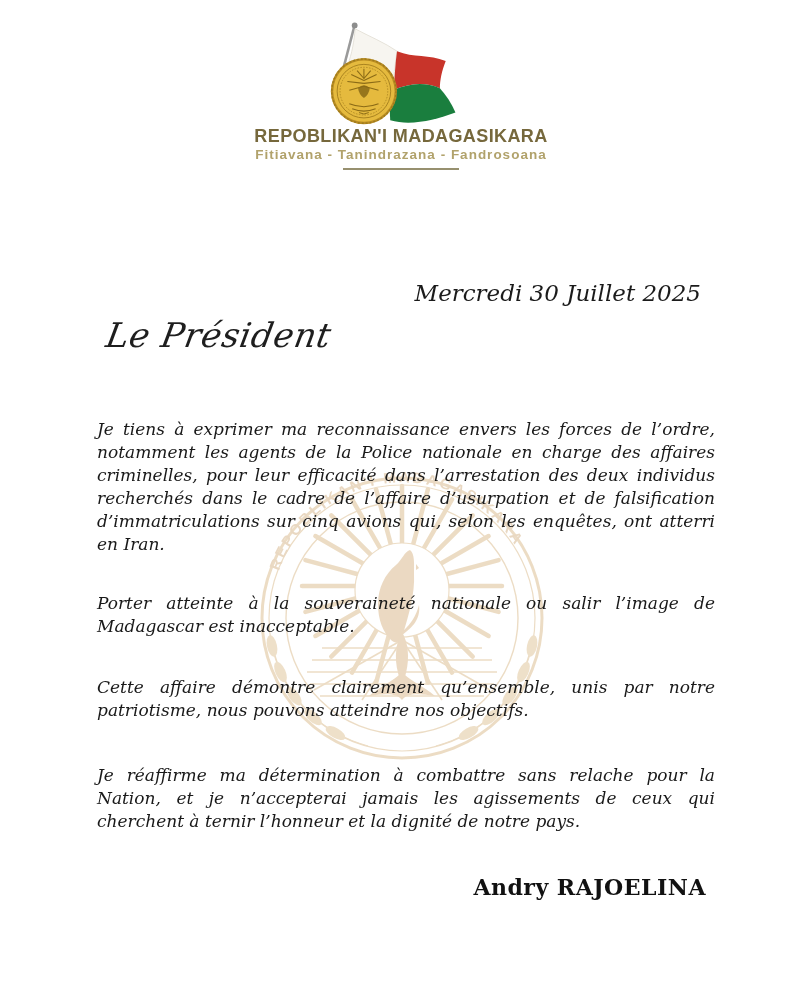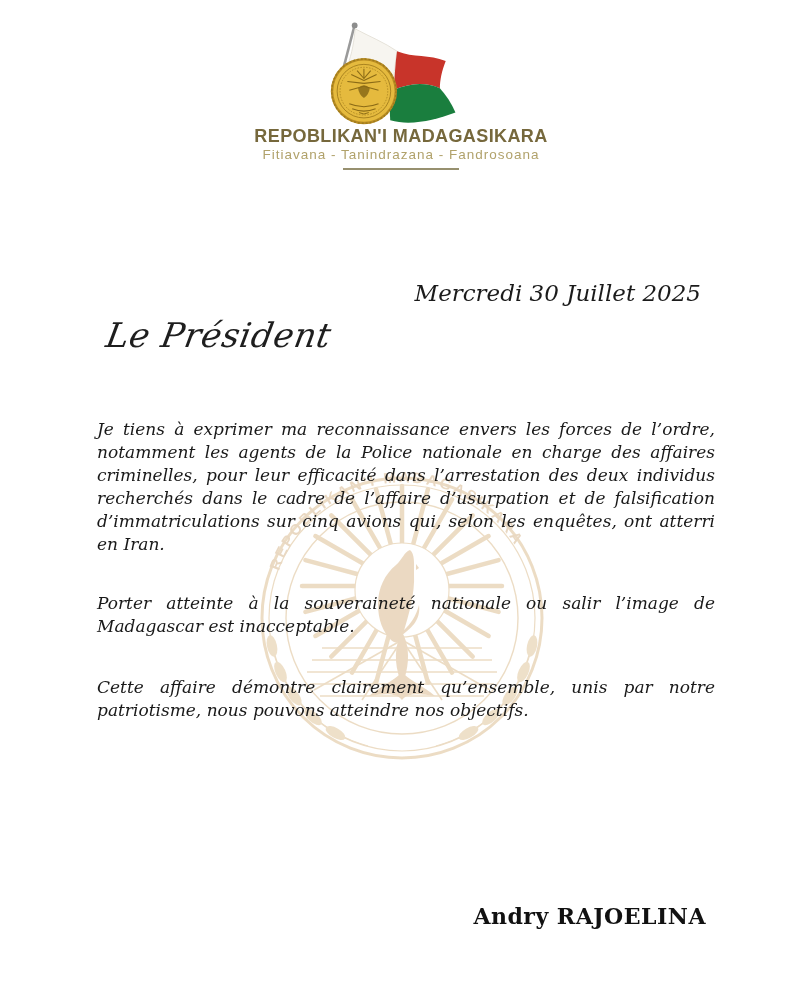--- a/index.html
+++ b/index.html
@@ -22,21 +22,21 @@
     font-family: "Liberation Sans", sans-serif;
     font-weight: bold;
     font-size: 18px;
     letter-spacing: 0.4px;
     color: #76683c;
   }
   .header-subtitle {
     position: absolute; top: 147px; left: 0; width: 100%;
     text-align: center;
     font-family: "Liberation Sans", sans-serif;
-    font-weight: normal;
+    font-weight: bold;
     font-size: 13.5px;
     letter-spacing: 1px;
     color: #b1a26b;
   }
   .header-rule {
     position: absolute; top: 168px; left: 343px; width: 116px; height: 2px;
     background: #97906f;
   }
 
   
@@ -71,21 +71,21 @@
     line-height: 23px;
     color: #191919;
     text-align: justify;
   }
   .par-1 { top: 418px; }
   .par-2 { top: 592px; }
   .par-3 { top: 676px; }
   .par-4 { top: 764px; }
 
   .signature {
-    position: absolute; top: 903px; right: 96px;
+    position: absolute; top: 874px; right: 96px;
     font-weight: bold;
     font-size: 22px;
     letter-spacing: 0.5px;
     color: #111111;
   }
 
   .wm-ring-text {
     font-family: "Liberation Sans", sans-serif;
     font-weight: bold;
     font-size: 15px;
@@ -221,16 +221,17 @@
   <div class="header-subtitle">Fitiavana - Tanindrazana - Fandrosoana</div>
   <div class="header-rule"></div>
 
   <div class="date-line">Mercredi 30 Juillet 2025</div>
 
   <div class="salutation">Le Président</div>
 
   <p class="body-par par-1">Je tiens à exprimer ma reconnaissance envers les forces de l’ordre, notamment les agents de la Police nationale en charge des affaires criminelles, pour leur efficacité dans l’arrestation des deux individus recherchés dans le cadre de l’affaire d’usurpation et de falsification d’immatriculations sur cinq avions qui, selon les enquêtes, ont atterri en Iran.</p>
   <p class="body-par par-3">Cette affaire démontre clairement qu’ensemble, unis par notre patriotisme, nous pouvons atteindre nos objectifs.</p>
   <p class="body-par par-2">Porter atteinte à la souveraineté nationale ou salir l’image de Madagascar est inacceptable.</p>
+  <p class="body-par par-4">Je réaffirme ma détermination à combattre sans relache pour la Nation, et je n’accepterai jamais les agissements de ceux qui cherchent à ternir l’honneur et la dignité de notre pays.</p>
 
   <div class="signature">Andry RAJOELINA</div>
 
 </div>
 
 </body></html>

